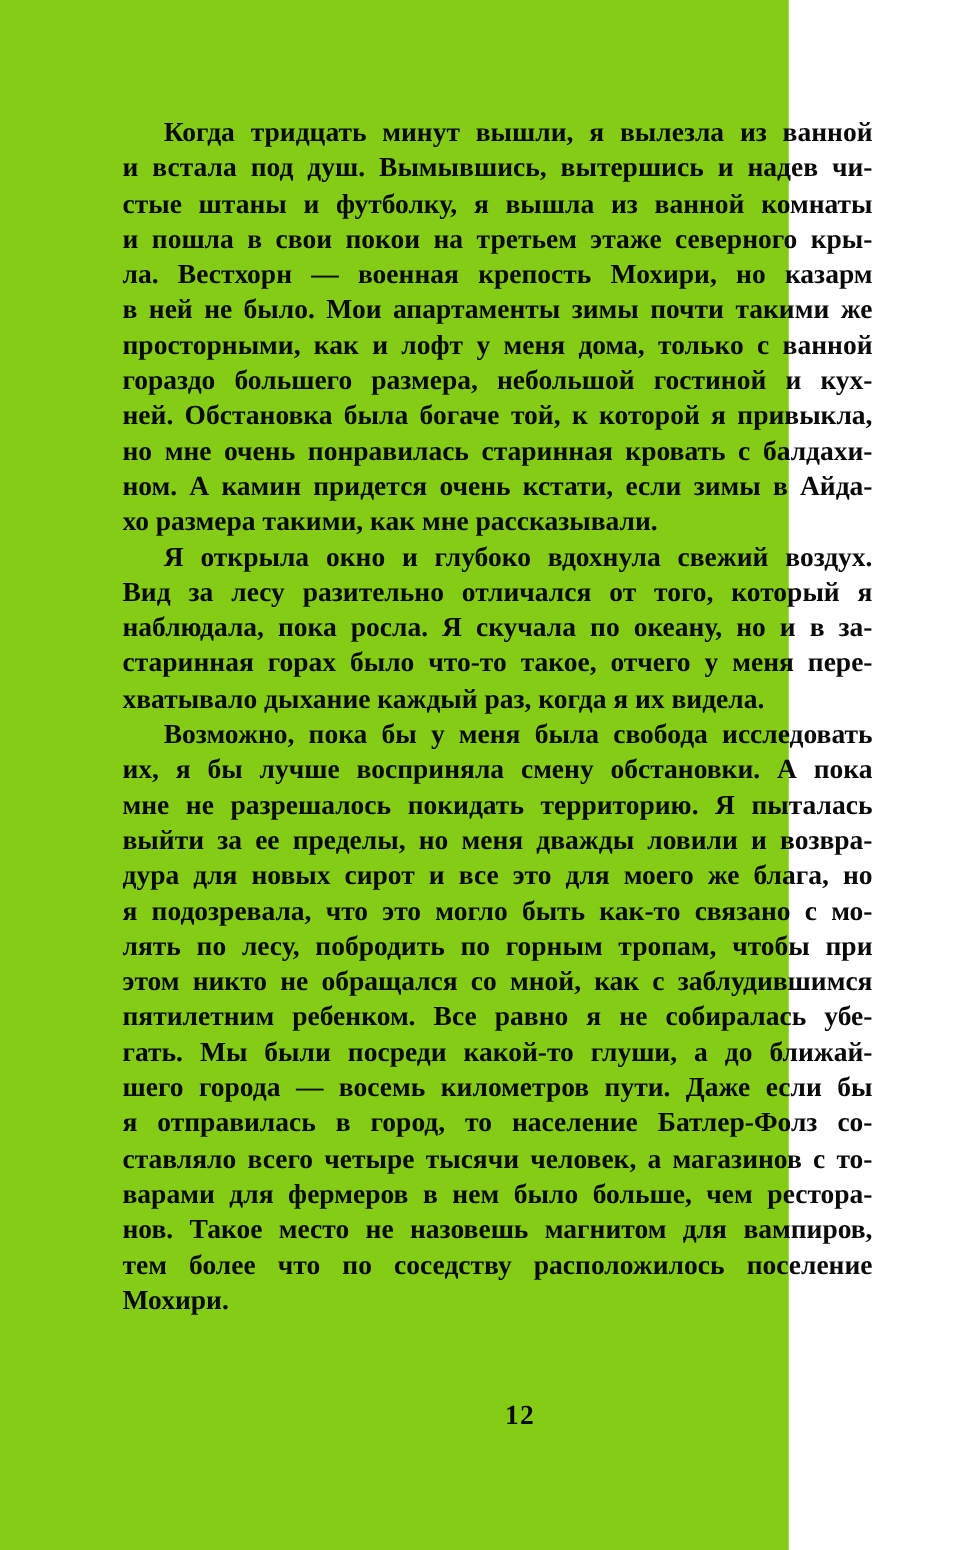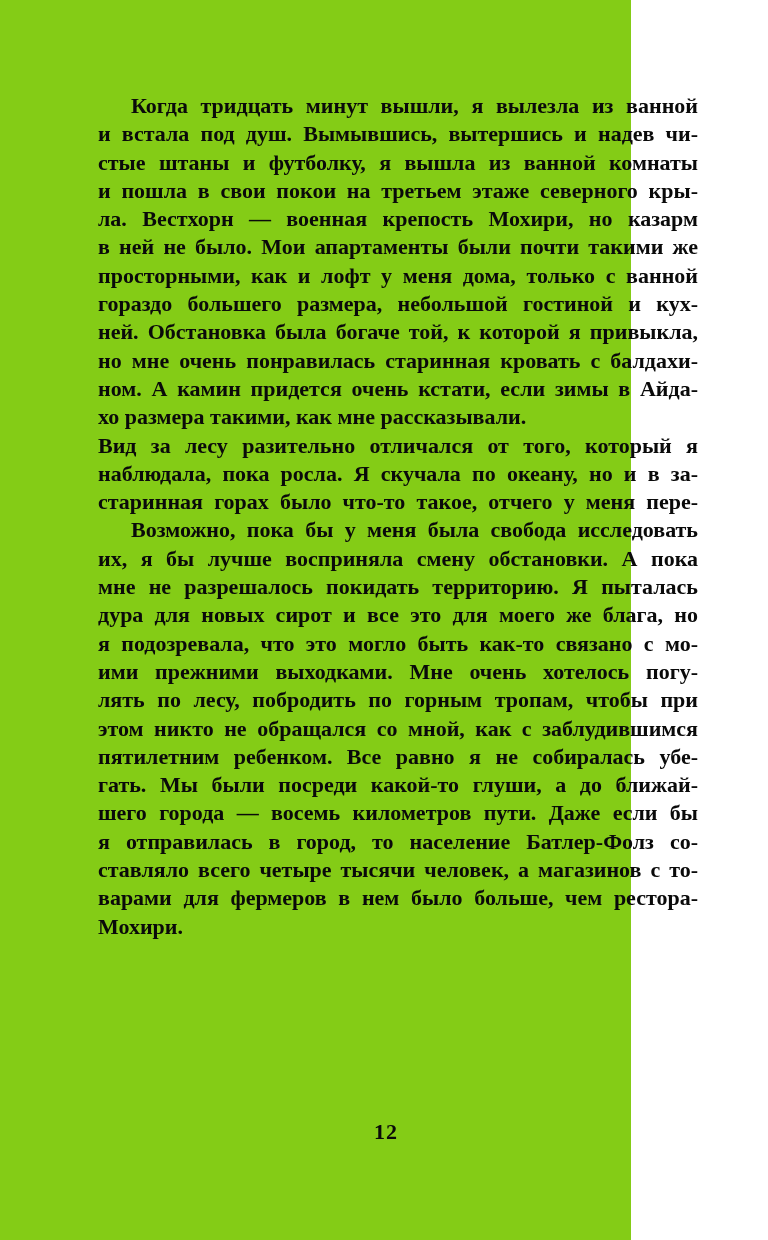--- a/index.html
+++ b/index.html
@@ -45,66 +45,70 @@
     height: 28.3px;
   }
   .line.first {
     text-indent: 33px;
   }
   .line.last {
     text-align-last: left;
   }
   .page-number {
     position: absolute;
-    left: 86px;
+    left: 116px;
     top: 1119px;
     width: 600px;
     text-align: center;
     color: #0a0a0a;
     font-size: 22px;
     font-weight: bold;
     letter-spacing: 1px;
   }
 </style>
 </head>
 <body>
 
 <div class="page">
   <div class="text-block">
       <div class="para">
         <div class="line first">Когда тридцать минут вышли, я вылезла из ванной</div>
         <div class="line">и встала под душ. Вымывшись, вытершись и надев чи-</div>
         <div class="line">стые штаны и футболку, я вышла из ванной комнаты</div>
         <div class="line">и пошла в свои покои на третьем этаже северного кры-</div>
         <div class="line">ла. Вестхорн — военная крепость Мохири, но казарм</div>
-        <div class="line">в ней не было. Мои апартаменты были почти такими же</div>
+        <div class="line">в ней не было. Мои апартаменты зимы почти такими же</div>
         <div class="line">просторными, как и лофт у меня дома, только с ванной</div>
         <div class="line">гораздо большего размера, небольшой гостиной и кух-</div>
         <div class="line">ней. Обстановка была богаче той, к которой я привыкла,</div>
         <div class="line">но мне очень понравилась старинная кровать с балдахи-</div>
         <div class="line">ном. А камин придется очень кстати, если зимы в Айда-</div>
         <div class="line last">хо размера такими, как мне рассказывали.</div>
       </div>
       <div class="para">
+        <div class="line first">Я открыла окно и глубоко вдохнула свежий воздух.</div>
         <div class="line">Вид за лесу разительно отличался от того, который я</div>
         <div class="line">наблюдала, пока росла. Я скучала по океану, но и в за-</div>
         <div class="line">старинная горах было что-то такое, отчего у меня пере-</div>
+        <div class="line last">хватывало дыхание каждый раз, когда я их видела.</div>
       </div>
       <div class="para">
         <div class="line first">Возможно, пока бы у меня была свобода исследовать</div>
         <div class="line">их, я бы лучше восприняла смену обстановки. А пока</div>
         <div class="line">мне не разрешалось покидать территорию. Я пыталась</div>
+        <div class="line">выйти за ее пределы, но меня дважды ловили и возвра-</div>
         <div class="line">дура для новых сирот и все это для моего же блага, но</div>
         <div class="line">я подозревала, что это могло быть как-то связано с мо-</div>
-        <div class="line">ими прежними выходками. Мне очень хотелось погу-</div>
         <div class="line">лять по лесу, побродить по горным тропам, чтобы при</div>
         <div class="line">этом никто не обращался со мной, как с заблудившимся</div>
         <div class="line">пятилетним ребенком. Все равно я не собиралась убе-</div>
         <div class="line">гать. Мы были посреди какой-то глуши, а до ближай-</div>
         <div class="line">шего города — восемь километров пути. Даже если бы</div>
         <div class="line">я отправилась в город, то население Батлер-Фолз со-</div>
         <div class="line">ставляло всего четыре тысячи человек, а магазинов с то-</div>
         <div class="line">варами для фермеров в нем было больше, чем рестора-</div>
+        <div class="line">нов. Такое место не назовешь магнитом для вампиров,</div>
+        <div class="line">тем более что по соседству расположилось поселение</div>
         <div class="line last">Мохири.</div>
       </div>
     </div>
   <div class="page-number">12</div>
 </div>
 
 </body></html>

